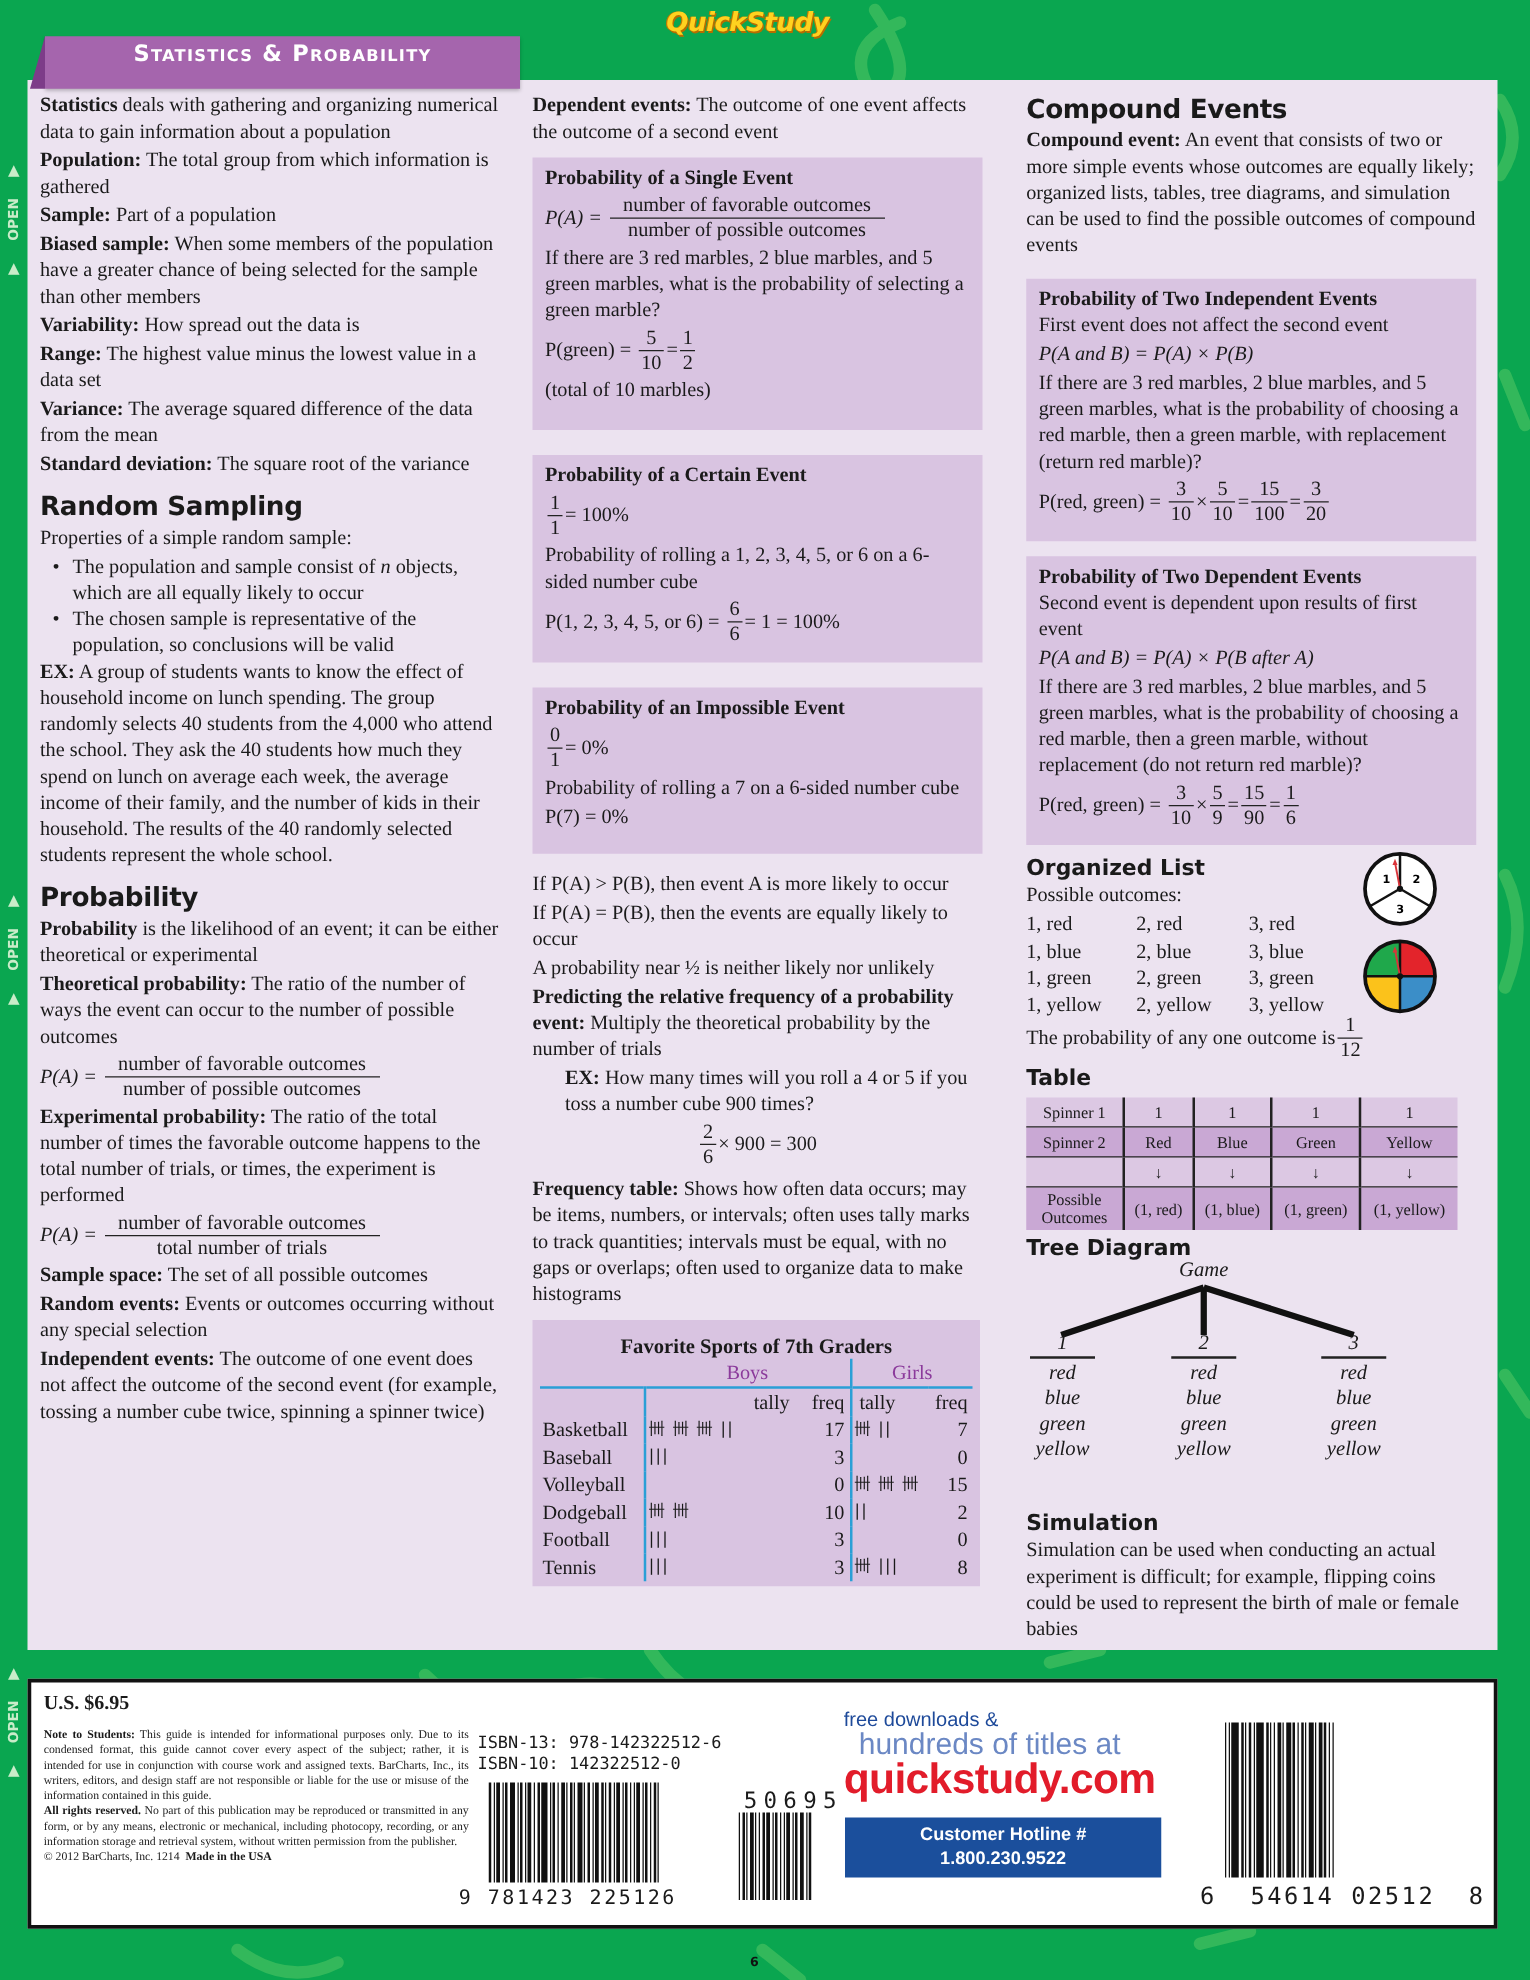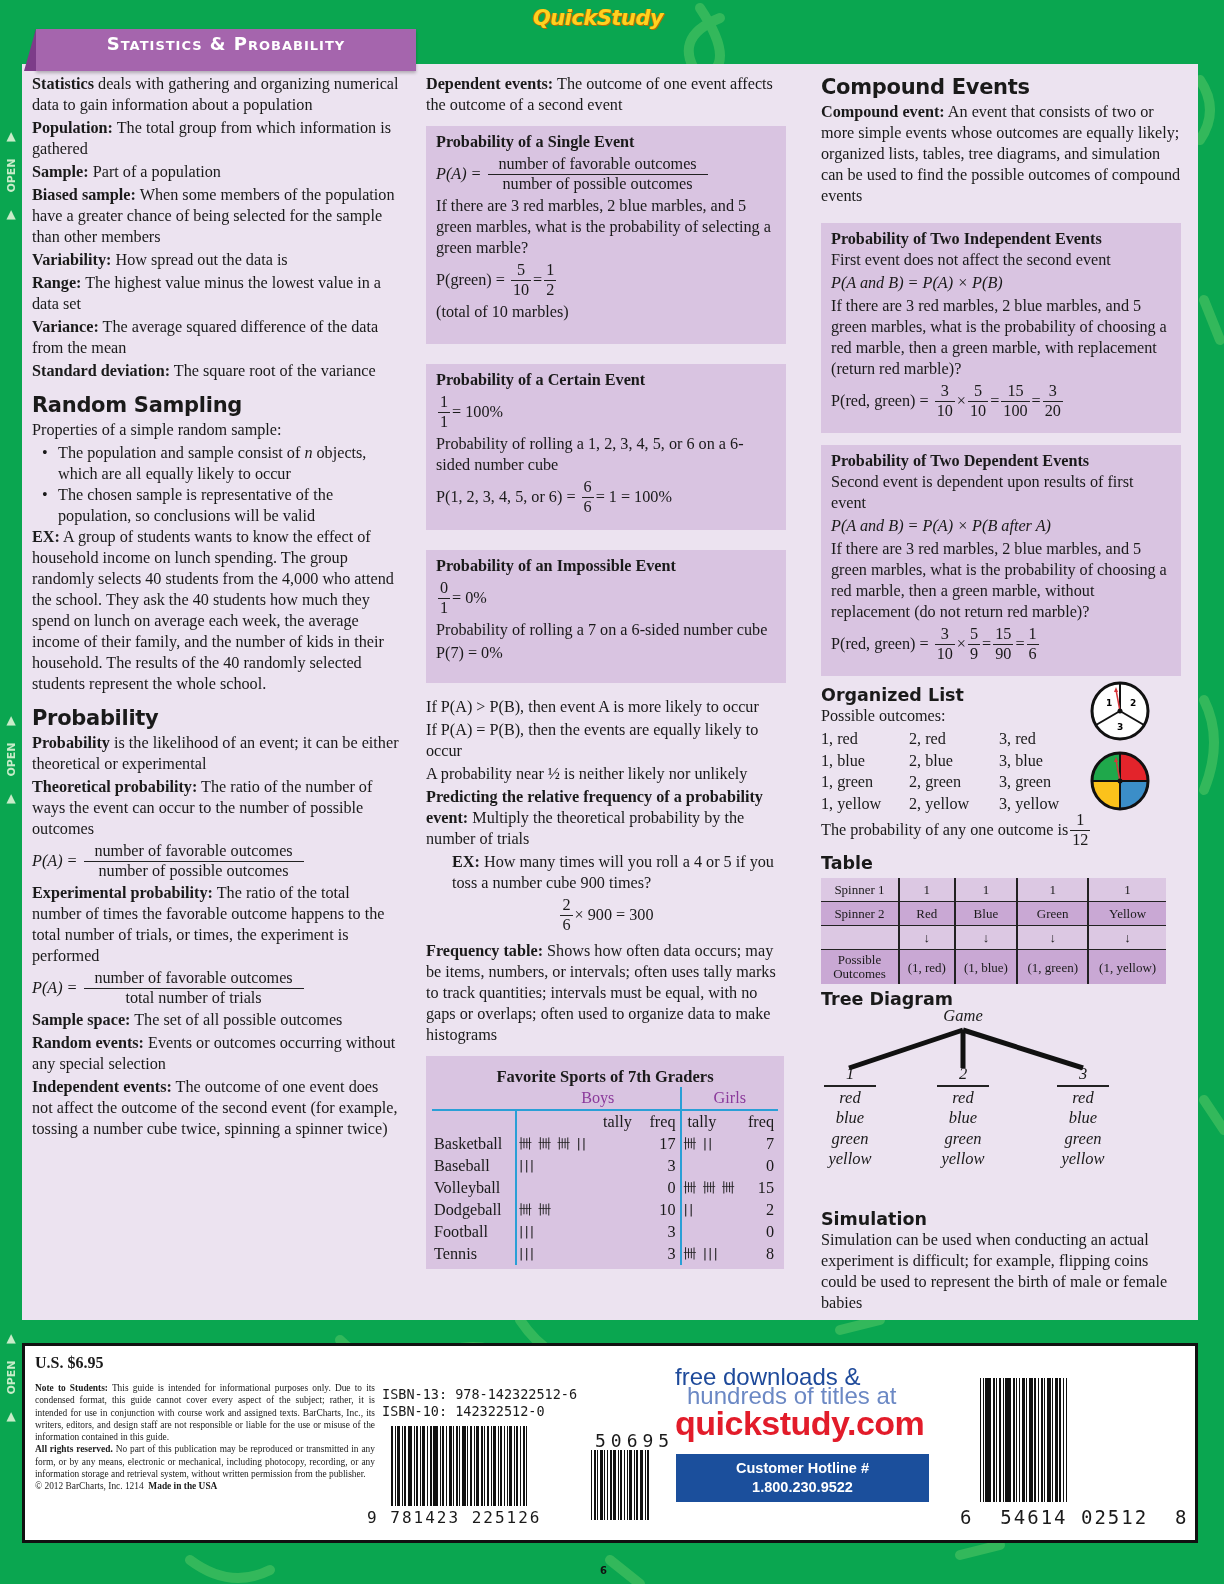--- a/index.html
+++ b/index.html
@@ -111,21 +111,21 @@
     position: absolute; left: 22px; top: 1343px; width: 1176px; height: 200px;
     background: #fff; border: 3px solid #111;
   }
   .price { position: absolute; left: 10px; top: 8px; font-weight: bold; font-size: 16px; }
   .legal { position: absolute; left: 10px; top: 36px; width: 340px; font-size: 9.4px; line-height: 12.3px; text-align: justify; }
   .isbn { position: absolute; left: 357px; top: 40px; font-family: "DejaVu Sans Mono", monospace; font-size: 13.5px; line-height: 17px; }
   .barcode { position: absolute; display: flex; align-items: stretch; }
   .barcode i { display: block; background: #111; margin-right: 1.6px; }
   .bc-digits { position: absolute; font-family: "DejaVu Sans Mono", monospace; font-size: 16px; letter-spacing: 2px; }
   .promo { position: absolute; left: 650px; top: 22px; font-family: "Liberation Sans", sans-serif; }
-  .promo .l1 { color: #1e4a9a; font-size: 24px; line-height: 18px; }
+  .promo .l1 { color: #1e4a9a; font-size: 16px; line-height: 18px; }
   .promo .l2 { color: #6b88c4; font-size: 24px; line-height: 20px; margin-left: 12px; }
   .promo .l3 { color: #e21c2a; font-weight: bold; font-size: 34px; line-height: 34px; letter-spacing: -0.5px; }
   .hotline {
     position: absolute; left: 651px; top: 108px; width: 253px; height: 48px;
     background: #1b4f9c; color: #fff; text-align: center;
     font-family: "Liberation Sans", sans-serif; font-weight: bold; font-size: 14.5px; line-height: 19px; padding-top: 5px;
   }
   .page-num { position: absolute; left: 600px; top: 1565px; font-family: "DejaVu Sans", sans-serif; font-weight: bold; font-size: 10px; color: #111; }
 </style>
 </head>

